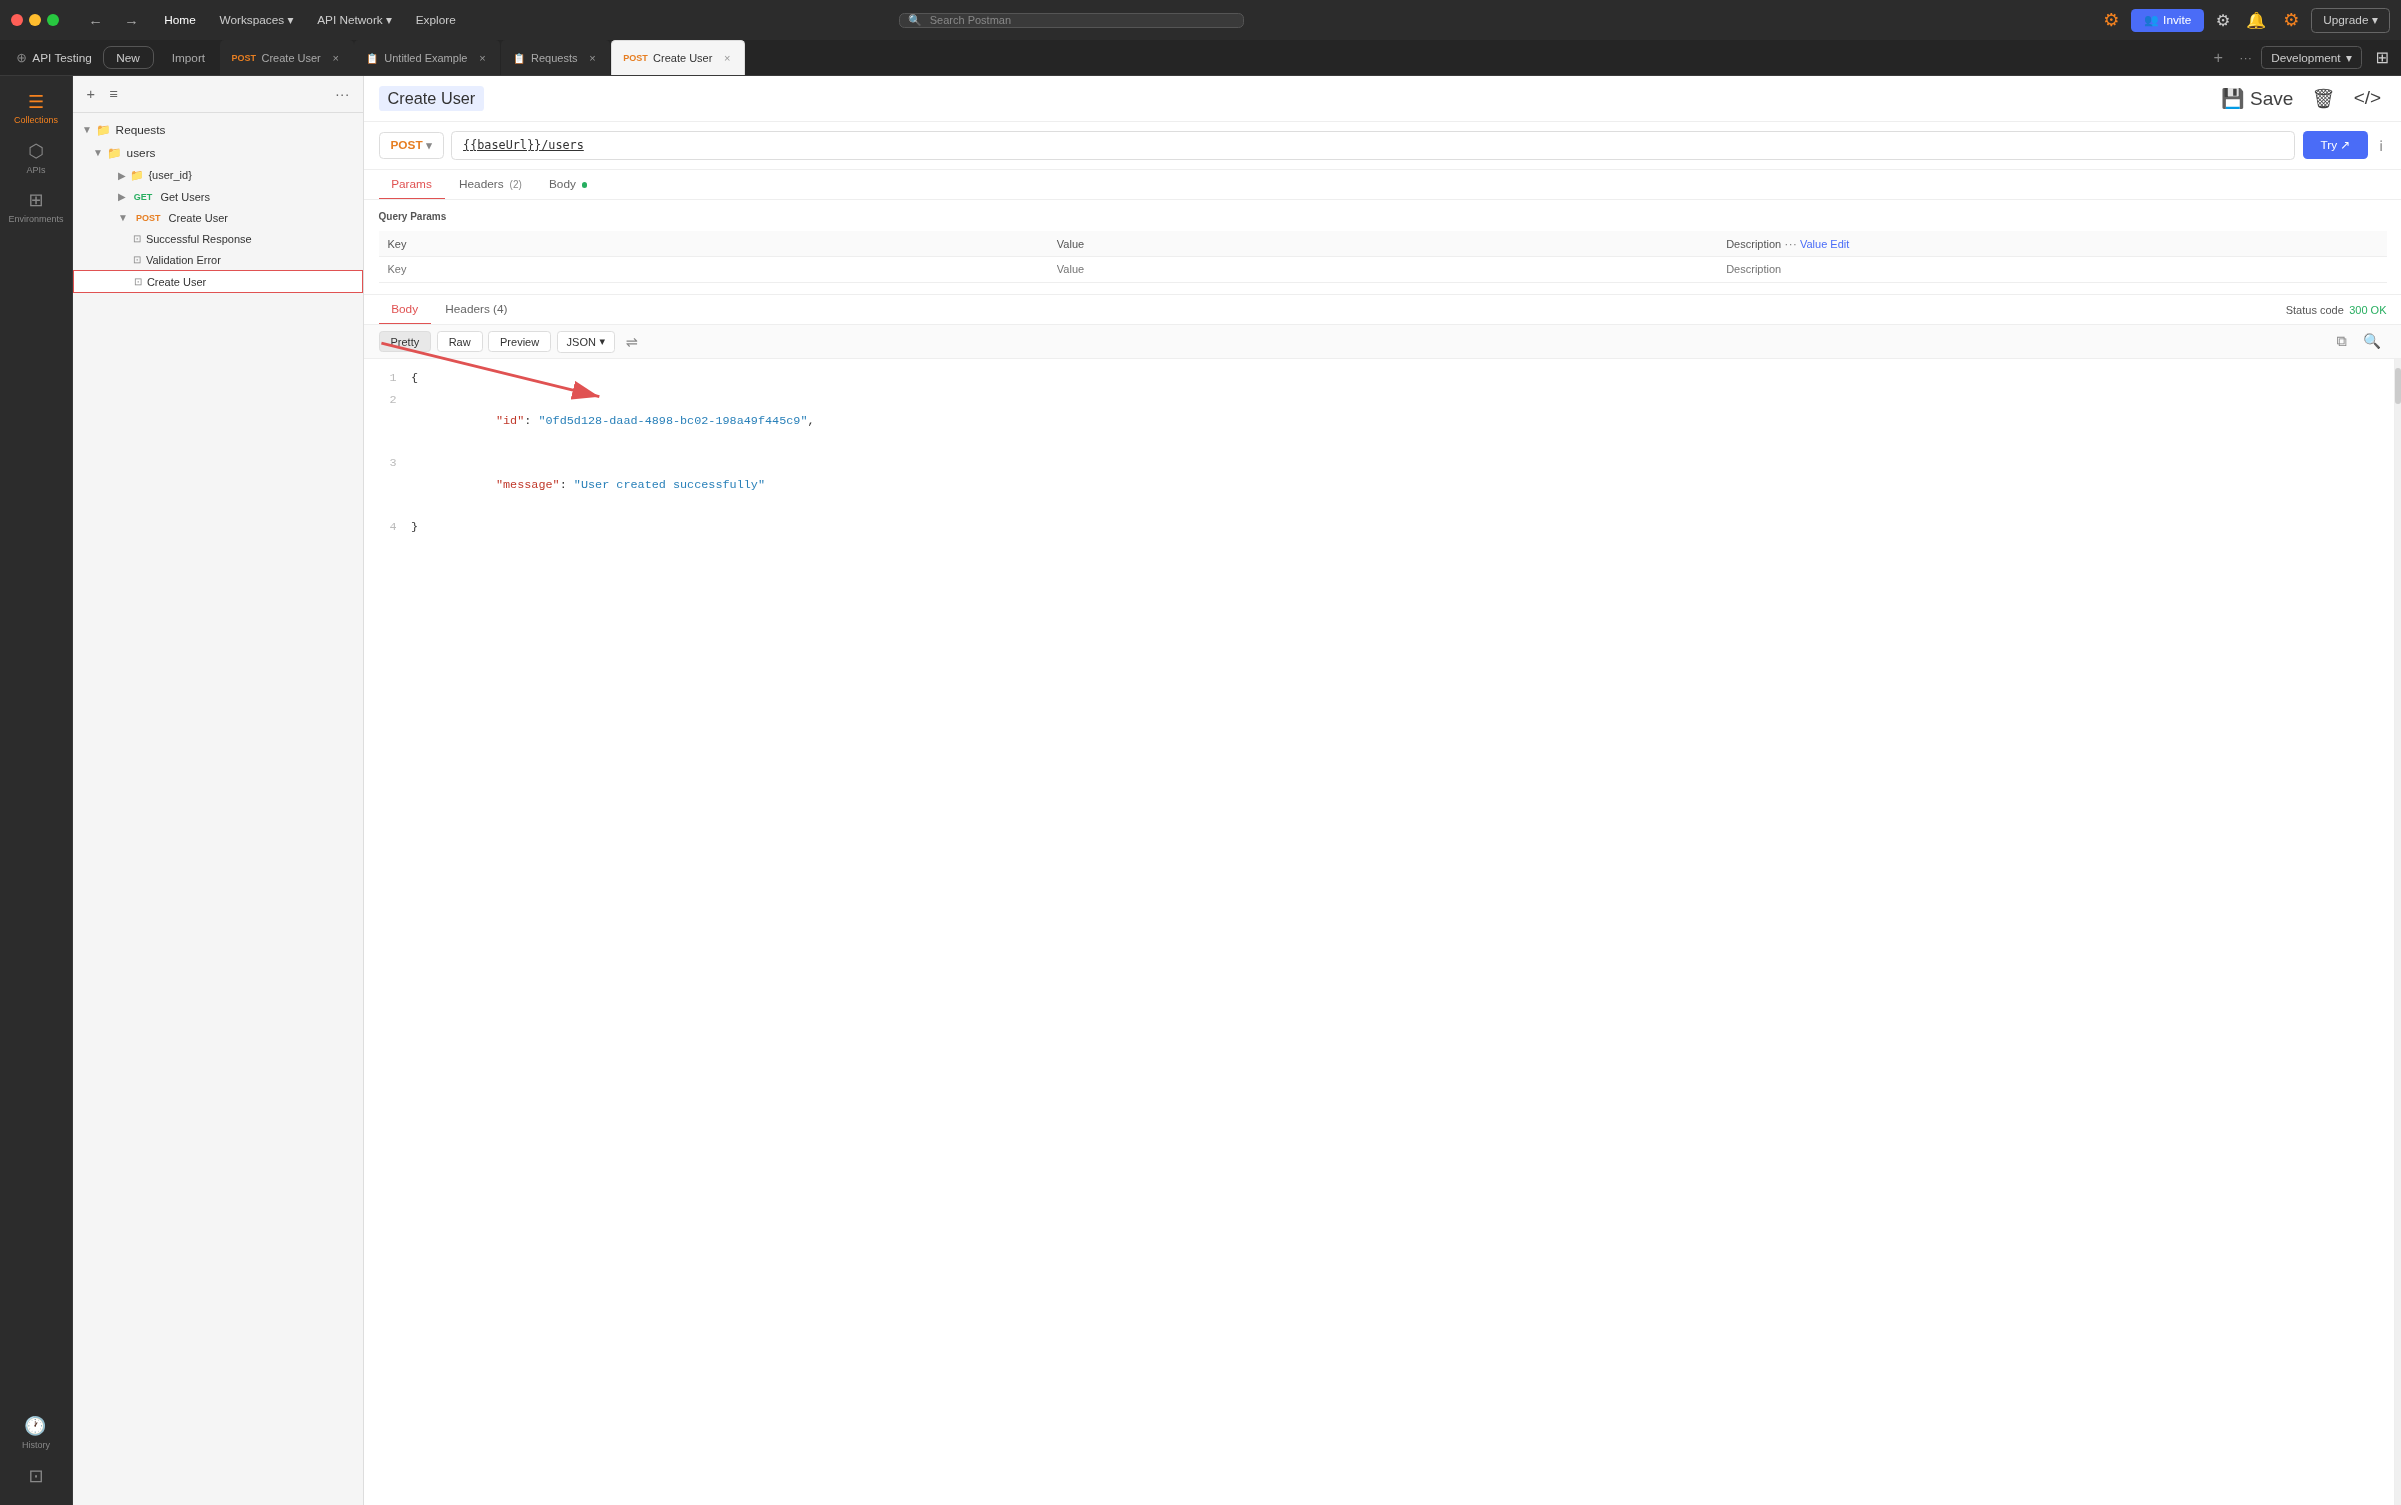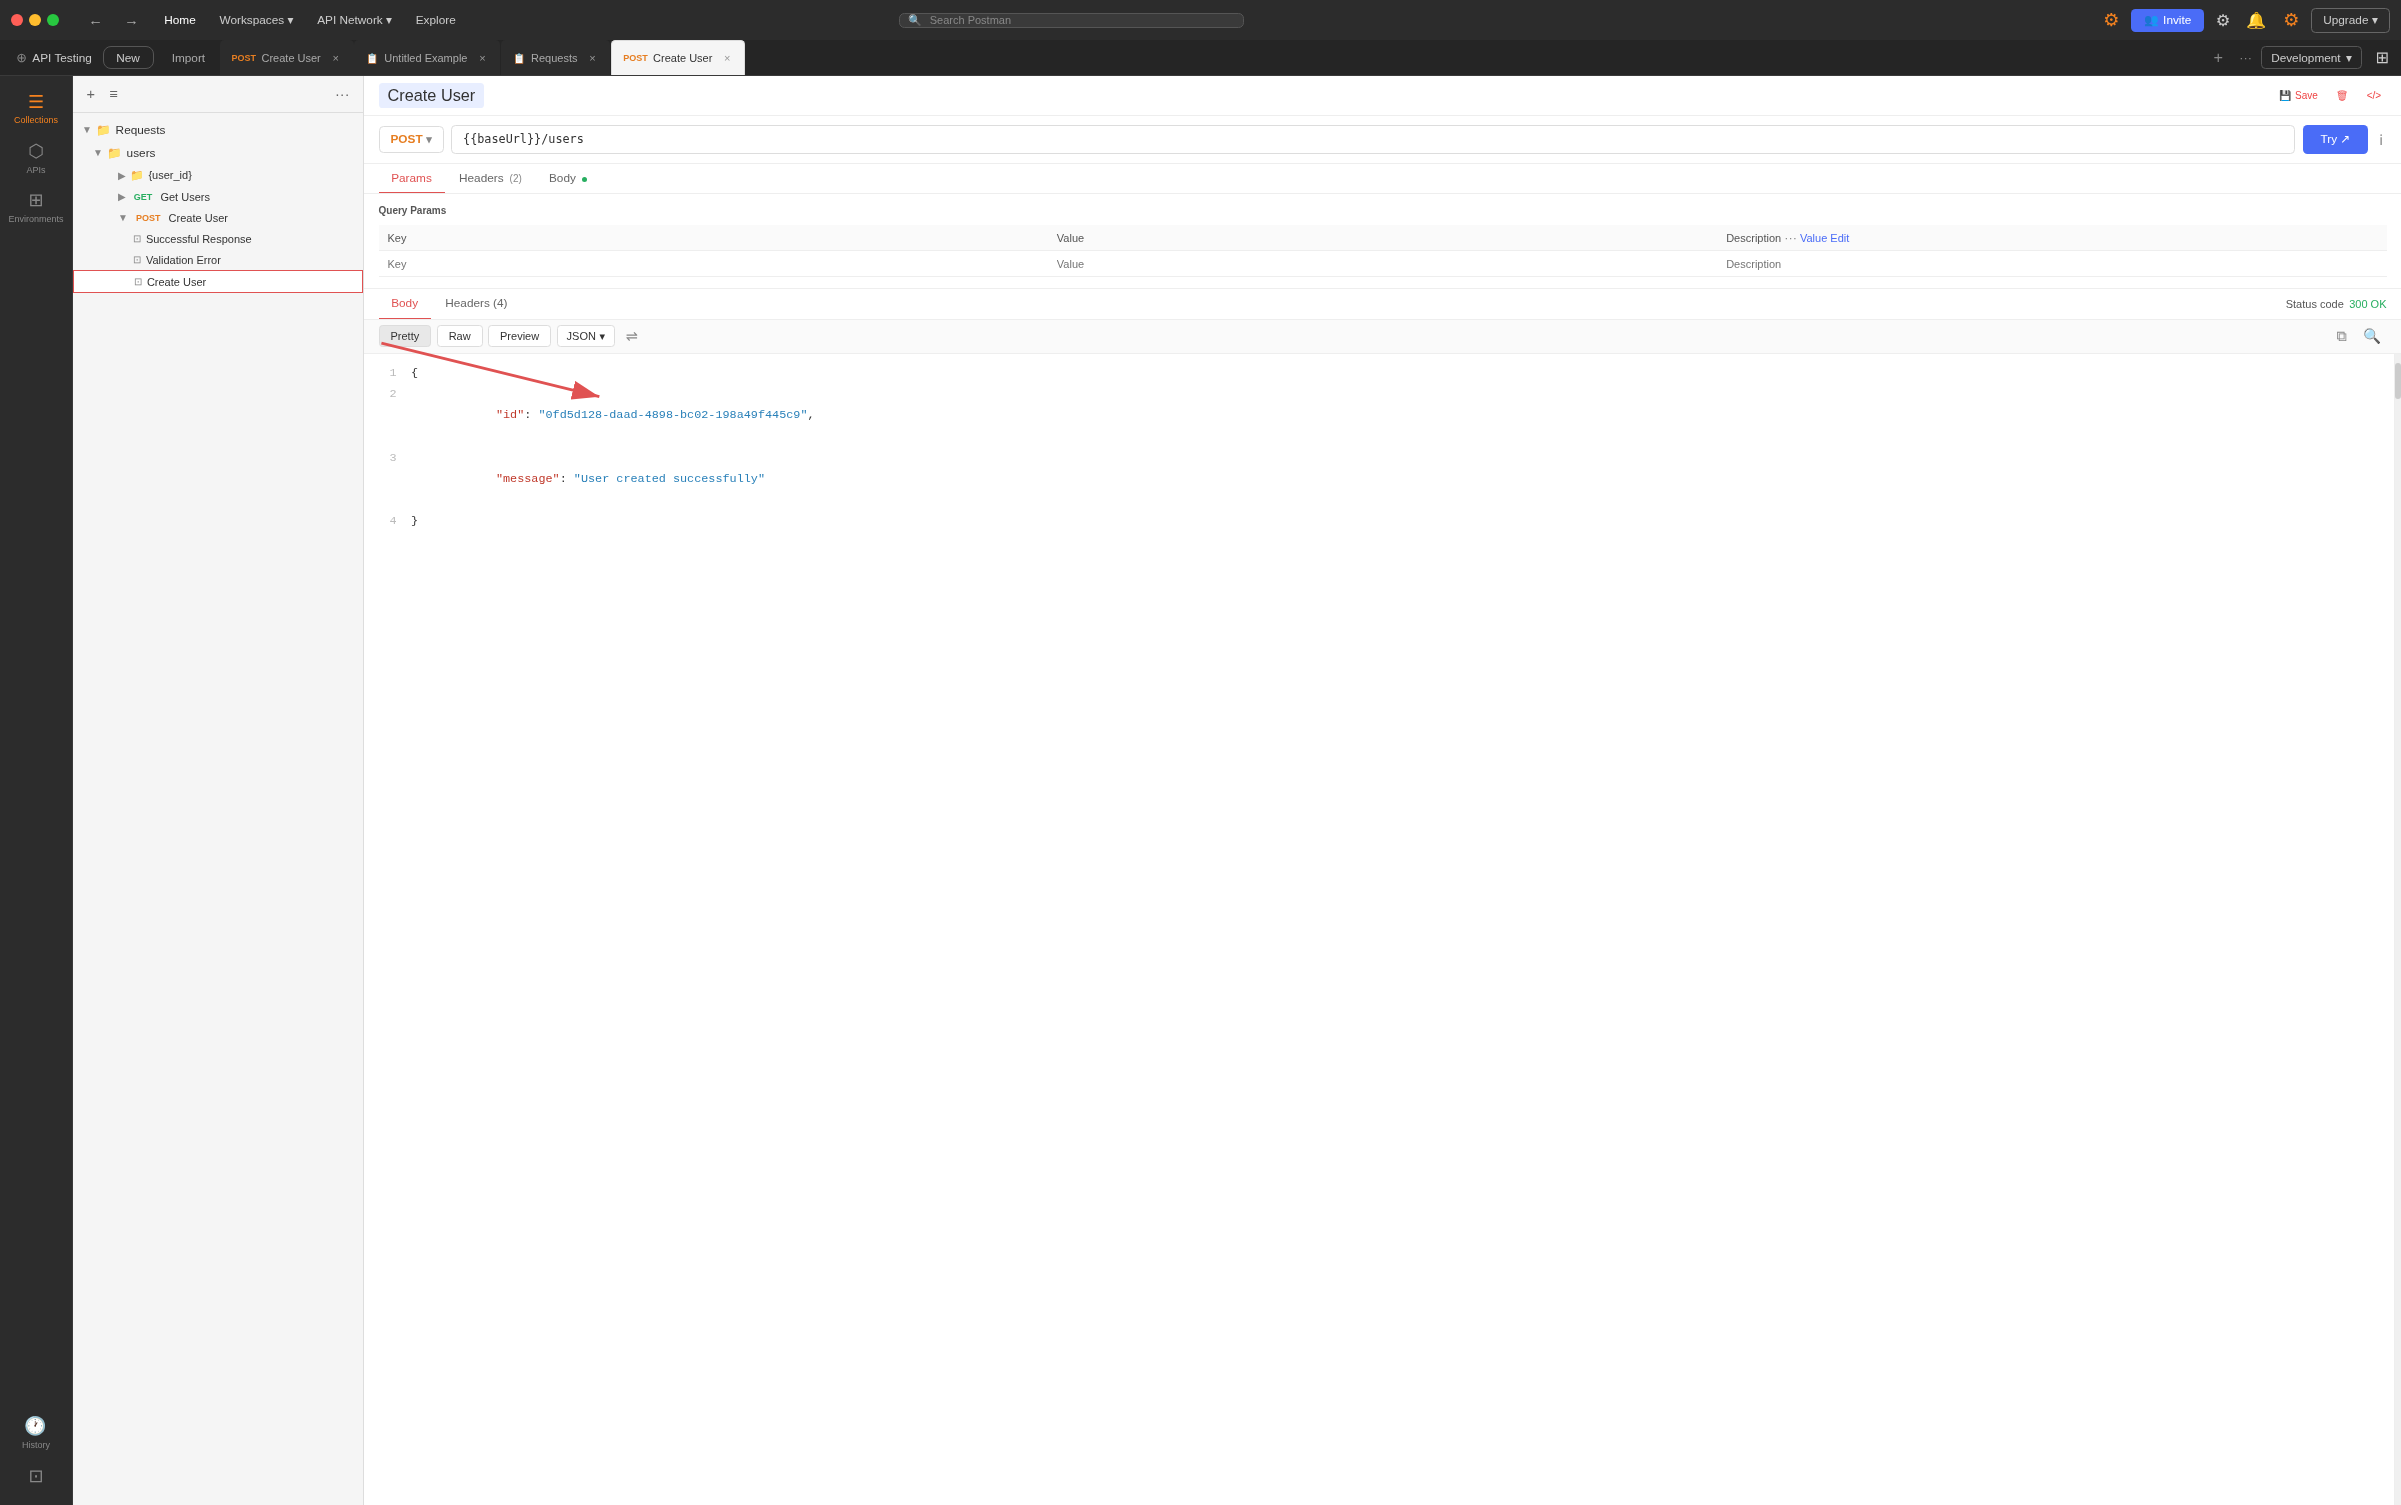--- a/index.html
+++ b/index.html
@@ -134,21 +134,21 @@
     .c-brace { color: #333; }
     .c-key { color: #c0392b; }
     .c-string { color: #2980b9; }
     .c-colon { color: #333; }
 
     
     .info-panel-btn { background: none; border: none; cursor: pointer; color: #888; font-size: 14.5px; padding: 3.6px; }
 
     
     .rh-icons { display: flex; align-items: center; gap: 7.3px; }
-    .rh-icon-btn { background: none; border: none; color: #ef4444; cursor: pointer; font-size: 10px; padding: 3.6px 5.4px; border-radius: 3.6px; }
+    .rh-icon-btn { background: none; border: none; color: #404040; cursor: pointer; font-size: 19px; padding: 3.6px 5.4px; border-radius: 3.6px; }
 
     .request-header-row { display: flex; align-items: center; justify-content: space-between; padding: 7.3px 14.5px; border-bottom: 0.9px solid #eee; }
     .request-name-wrap { flex: 1; }
     .request-name-display { font-size: 16.3px; font-weight: 500; color: #333; background: #e8eeff; padding: 2.7px 9px; border-radius: 3.6px; display: inline-block; }
 
     .sidebar-spacer { flex: 1; }
   </style>
 </head>
 <body>
 
@@ -327,21 +327,21 @@
         <button class="rh-icon-btn">🗑</button>
         <button class="rh-icon-btn">&lt;/&gt;</button>
       </div>
     </div>
 
     <div class="url-bar">
       <div class="method-selector">
         <span class="method-badge post">POST</span>
         <span class="chevron">▾</span>
       </div>
-      <input class="url-input" type="text" value="{{baseUrl}}/users" style="font-family: monospace;">
+      <input class="url-input" type="text" value="{{baseUrl}}/users" style="font-family: monospace; text-decoration: underline;">
       <button class="try-btn">Try ↗</button>
       <button class="info-panel-btn">ℹ</button>
     </div>
 
     <div class="request-tabs">
       <div class="rtab active">Params</div>
       <div class="rtab">
         Headers <span class="badge">(2)</span>
       </div>
       <div class="rtab">

